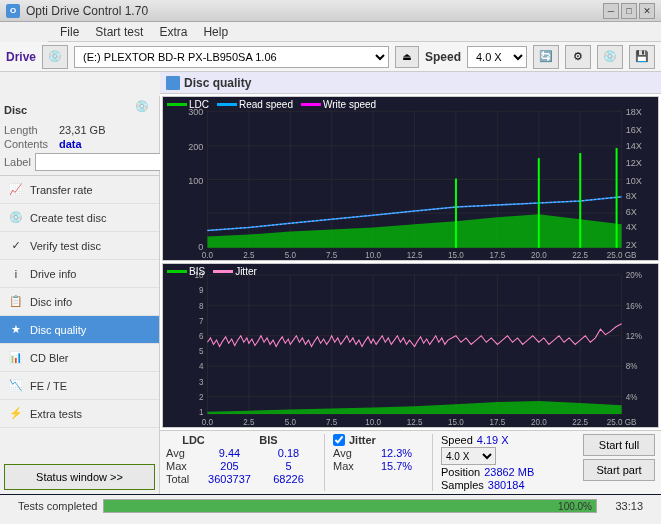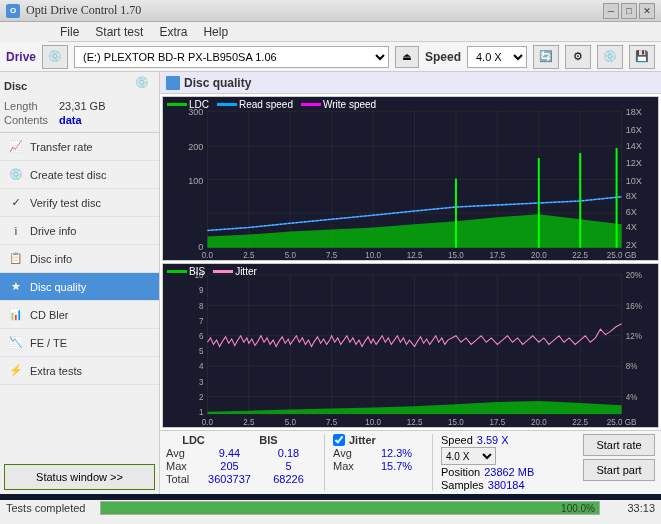--- a/index.html
+++ b/index.html
@@ -2,63 +2,63 @@
 <html><head>
   <meta charset="utf-8">
   <style>
     * { margin: 0; padding: 0; box-sizing: border-box; }
     body { width: 661px; height: 524px; background: #f0f0f0; font-family: 'Segoe UI', Tahoma, sans-serif; font-size: 11px; overflow: hidden; }
 
     
     .title-bar { background: linear-gradient(to bottom, #e8e8e8, #d0d0d0); height: 22px; display: flex; align-items: center; justify-content: space-between; padding: 0 6px; border-bottom: 1px solid #aaa; }
     .title-bar-left { display: flex; align-items: center; gap: 6px; }
     .title-bar-icon { width: 14px; height: 14px; background: #4a90d9; border-radius: 2px; display: flex; align-items: center; justify-content: center; color: white; font-size: 8px; font-weight: bold; }
-    .title-bar-text { font-size: 12px; color: #333; font-family: Liberation Serif, serif; }
+    .title-bar-text { font-size: 12px; color: #333; }
     .title-bar-controls { display: flex; gap: 2px; }
     .title-btn { width: 16px; height: 16px; background: #d0d0d0; border: 1px solid #999; font-size: 9px; display: flex; align-items: center; justify-content: center; cursor: pointer; color: #333; }
 
     
     .menu-bar { background: #f0f0f0; height: 20px; display: flex; align-items: center; padding: 0 4px; border-bottom: 1px solid #ccc; margin-left: 48px; }
     .menu-item { padding: 2px 8px; font-size: 12px; color: #333; cursor: pointer; }
 
     
     .drive-bar { background: #f5f5f5; height: 30px; display: flex; align-items: center; padding: 0 6px; border-bottom: 1px solid #ccc; gap: 6px; }
     .drive-label { font-size: 12px; font-weight: bold; color: #4c1d95; }
     .drive-select { flex: 1; height: 22px; font-size: 11px; border: 1px solid #aaa; background: white; padding: 0 4px; }
     .drive-btn { width: 24px; height: 22px; background: #e8e8e8; border: 1px solid #aaa; display: flex; align-items: center; justify-content: center; cursor: pointer; font-size: 10px; }
     .speed-label { font-size: 12px; font-weight: bold; color: #333; }
     .speed-select { width: 60px; height: 22px; font-size: 11px; border: 1px solid #aaa; background: white; padding: 0 4px; }
     .icon-btn { width: 26px; height: 24px; background: #e8e8e8; border: 1px solid #aaa; display: flex; align-items: center; justify-content: center; cursor: pointer; }
 
     
     .main { display: flex; height: calc(524px - 72px - 30px); }
 
     
-    .sidebar { width: 160px; background: #f0f0f0; border-right: 1px solid #ccc; display: flex; flex-direction: column; }
+    .sidebar { width: 160px; background: #f0f0f0; border-right: 1px solid #ccc; display: flex; flex-direction: column; margin-top: 24px; }
     .disc-info-section { border-bottom: 1px solid #ccc; padding: 4px; }
     .disc-header { display: flex; align-items: center; justify-content: space-between; margin-bottom: 4px; }
     .disc-title { font-size: 11px; font-weight: bold; color: #333; }
     .disc-icon { width: 20px; height: 20px; }
     .disc-row { display: flex; align-items: center; margin-bottom: 2px; font-size: 11px; }
     .disc-key { color: #666; width: 55px; }
     .disc-val { color: #0000cc; font-weight: bold; }
     .disc-val-normal { color: #333; }
     .label-row { display: flex; align-items: center; margin-top: 3px; gap: 4px; }
     .label-input { flex: 1; height: 18px; border: 1px solid #aaa; background: white; font-size: 10px; padding: 0 2px; }
     .label-btn { width: 18px; height: 18px; background: #e8e8e8; border: 1px solid #aaa; display: flex; align-items: center; justify-content: center; cursor: pointer; font-size: 9px; }
 
     .nav-items { flex: 1; overflow: hidden; }
     .nav-item { display: flex; align-items: center; height: 28px; padding: 0 8px; cursor: pointer; font-size: 11px; color: #333; gap: 6px; border-bottom: 1px solid #e0e0e0; }
     .nav-item.active { background: #4a90d9; color: white; }
     .nav-item .nav-icon { width: 16px; height: 16px; display: flex; align-items: center; justify-content: center; }
 
     .status-btn { height: 26px; background: #e8e8e8; border: 1px solid #4d7c0f; margin: 4px; display: flex; align-items: center; justify-content: center; cursor: pointer; font-size: 11px; gap: 4px; }
 
     
-    .bottom-bar { height: 22px; background: #f0f0f0; border-top: 6px solid #0f172a; display: flex; align-items: center; padding: 0 6px; gap: 15px; }
+    .bottom-bar { height: 22px; background: #f0f0f0; border-top: 1px solid #0f172a; display: flex; align-items: center; padding: 0 18px; gap: 6px; }
     .status-text { font-size: 11px; color: #333; }
     .progress-container { flex: 1; height: 14px; background: #fde047; border: 1px solid #aaa; position: relative; overflow: hidden; }
     .progress-fill { height: 100%; background: #4caf50; }
     .progress-text { position: absolute; right: 4px; top: 50%; transform: translateY(-50%); font-size: 10px; color: #333; }
     .time-text { font-size: 11px; color: #333; min-width: 40px; text-align: right; }
 
     
     .content { flex: 1; display: flex; flex-direction: column; background: #fff; }
 
     
@@ -149,20 +149,25 @@
         <div class="disc-icon">💿</div>
       </div>
       <div class="disc-row">
         <span class="disc-key">Length</span>
         <span class="disc-val-normal">23,31 GB</span>
       </div>
       <div class="disc-row">
         <span class="disc-key">Contents</span>
         <span class="disc-val">data</span>
       </div>
+      <div class="label-row">
+        <span class="disc-key">Label</span>
+        <input class="label-input" type="text" value="" style="">
+        <div class="label-btn">🔍</div>
+      </div>
     </div>
 
     <div class="nav-items">
       <div class="nav-item">
         <span class="nav-icon">📈</span>
         <span>Transfer rate</span>
       </div>
       <div class="nav-item">
         <span class="nav-icon">💿</span>
         <span>Create test disc</span>
@@ -397,39 +402,39 @@
           <span class="stats-row-label">Max</span>
           <span class="stats-value">15.7%</span>
         </div>
       </div>
 
       <div class="stats-divider"></div>
 
       <div class="speed-section">
         <div class="speed-row">
           <span>Speed</span>
-          <span class="speed-val">3.59 X</span>
+          <span class="speed-val">4.19 X</span>
         </div>
         <div class="speed-row">
           <select class="speed-select-sm">
             <option value="4.0 X">4.0 X</option>
           </select>
         </div>
         <div class="speed-row">
           <span>Position</span>
           <span class="speed-val">23862 MB</span>
         </div>
         <div class="speed-row">
           <span>Samples</span>
           <span class="speed-val">380184</span>
         </div>
       </div>
 
       <div class="action-buttons">
-        <button class="action-btn">Start rate</button>
+        <button class="action-btn">Start full</button>
         <button class="action-btn">Start part</button>
       </div>
     </div>
 
   </div>
 </div>
 
 <div class="bottom-bar">
   <span class="status-text">Tests completed</span>
   <div class="progress-container">

